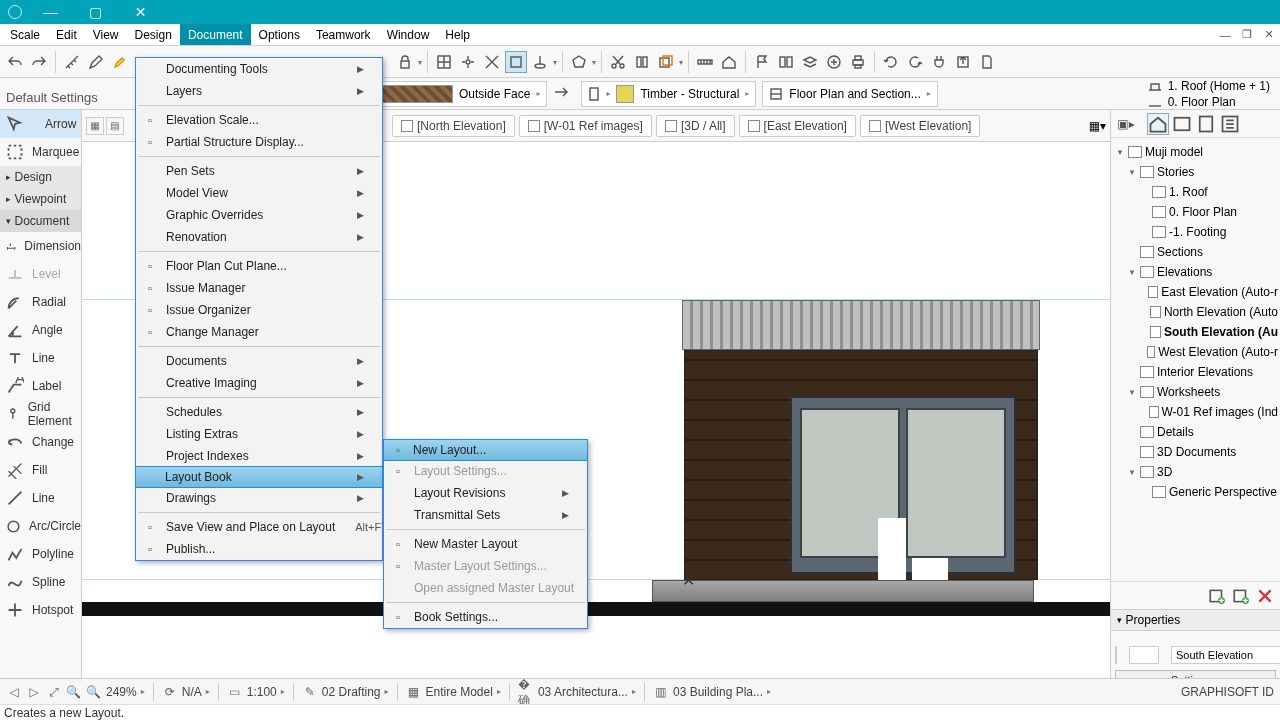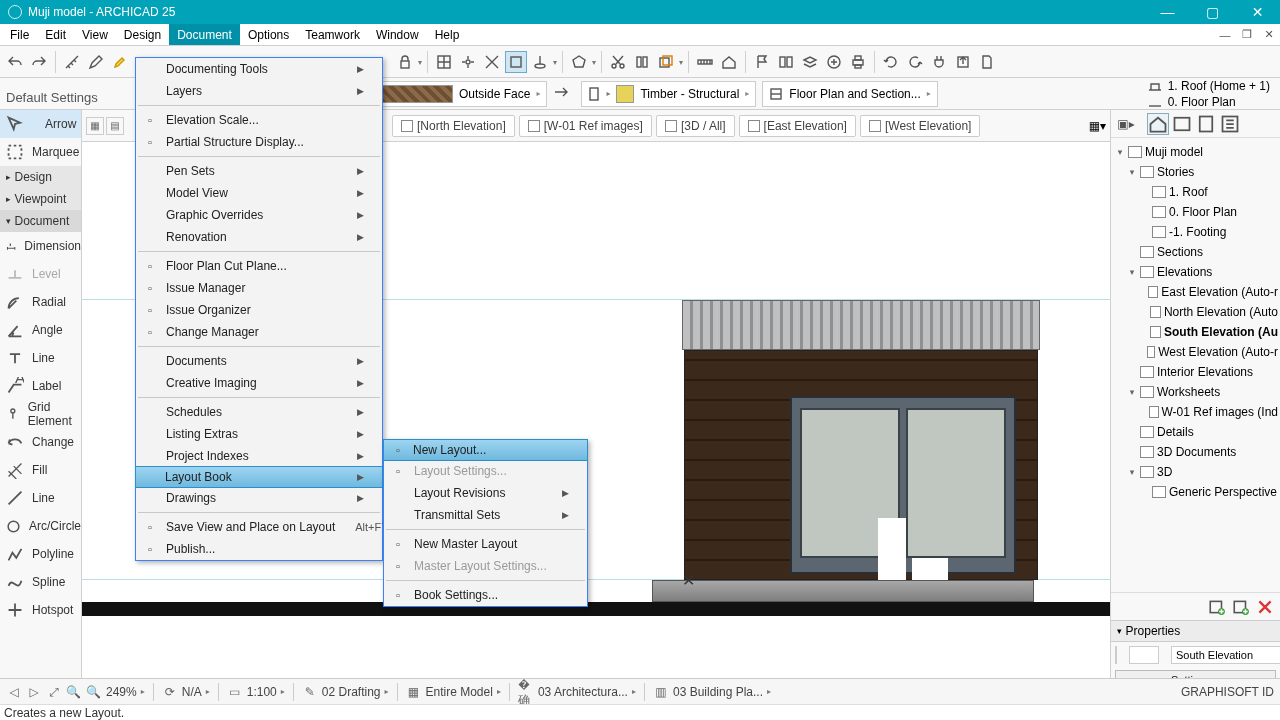--- a/index.html
+++ b/index.html
@@ -85,21 +85,21 @@
 .right-toolbar .rb { width:22px; height:22px; border:1px solid transparent; display:flex; align-items:center; justify-content:center; color:#555; }
 .right-toolbar .rb.act { border:1px solid #8ab; background:#eaf3f8; }
 .tree { flex:1; overflow:auto; font-size:11px; padding:4px 0; }
 .tree .n { height:20px; display:flex; align-items:center; gap:3px; padding-right:2px; white-space:nowrap; overflow:hidden; }
 .tree .n .tw { width:10px; text-align:center; color:#666; font-size:9px; }
 .tree .n .ni { width:14px; height:12px; border:1px solid #888; background:#fff; }
 .tree .n.bold { font-weight:600; }
 .right-actions { height:28px; display:flex; align-items:center; justify-content:flex-end; gap:6px; padding:0 6px; border-top:1px solid #ddd; }
 .right-actions .ra { width:18px; height:18px; }
 .prop-head { height:22px; display:flex; align-items:center; padding:0 6px; background:#ececec; border-top:1px solid #ccc; border-bottom:1px solid #ccc; font-size:11px; gap:4px; }
-.prop-body { padding:4px; display:flex; gap:12px; align-items:flex-end; }
+.prop-body { padding:4px; display:flex; gap:12px; align-items:flex-end;margin-top:11px; }
 .prop-body .pi { width:20px; height:18px; border:1px solid #ccc; }
 .prop-body input { flex:1; height:18px; border:1px solid #ccc; padding:0 4px; font-size:11px; }
 .settings-btn { margin:2px 4px 4px; height:20px; border:1px solid #bbb; background:#f0f0f0; font-size:11px; }
 
 
 .bottom-hint { position:absolute; bottom:0; left:0; right:0; height:16px; font-size:11px; padding-left:4px; color:#333; background:#fff; border-top:1px solid #ddd; z-index:200; display:flex; align-items:center;}
 
 .bottom-bar { position:absolute; bottom:16px; left:0; right:0; height:26px; background:#f6f6f6; border-top:1px solid #ccc; display:flex; align-items:center; padding:0 6px; gap:8px; font-size:11px; color:#444;}
 .bottom-bar .sep2 { width:1px; height:18px; background:#ccc; }
 .bottom-bar .bb { display:flex; align-items:center; gap:4px; }
@@ -109,28 +109,27 @@
 svg { stroke:#555; fill:none; stroke-width:1.4; }
 
 .default-settings { position:absolute; top:90px; left:6px; font-size:13px; color:#555; }
 
 </style>
 </head>
 <body>
 
 <div class="title-bar">
   <div class="logo"></div>
-  <div class="title">Muji model - ARCHICAD 25</div>
   <div class="winbtn">—</div>
   <div class="winbtn">▢</div>
   <div class="winbtn">✕</div>
 </div>
 
 <div class="menu-bar">
-  <div class="item">File</div>
+  <div class="item">Scale</div>
   <div class="item">Edit</div>
   <div class="item">View</div>
   <div class="item">Design</div>
   <div class="item open">Document</div>
   <div class="item">Options</div>
   <div class="item">Teamwork</div>
   <div class="item">Window</div>
   <div class="item">Help</div>
   <div class="spacer"></div>
   <div class="mdi">—</div>
@@ -874,18 +873,21 @@
     </div>
     <div class="div"></div>
     <div class="row">
       <span class="mi">▫</span>
       <span>New Master Layout</span>
     </div>
     <div class="row dis">
       <span class="mi">▫</span>
       <span>Master Layout Settings...</span>
     </div>
+    <div class="row dis">
+      <span>Open assigned Master Layout</span>
+    </div>
     <div class="div"></div>
     <div class="row">
       <span class="mi">▫</span>
       <span>Book Settings...</span>
     </div>
   </div>
 
 </body></html>

